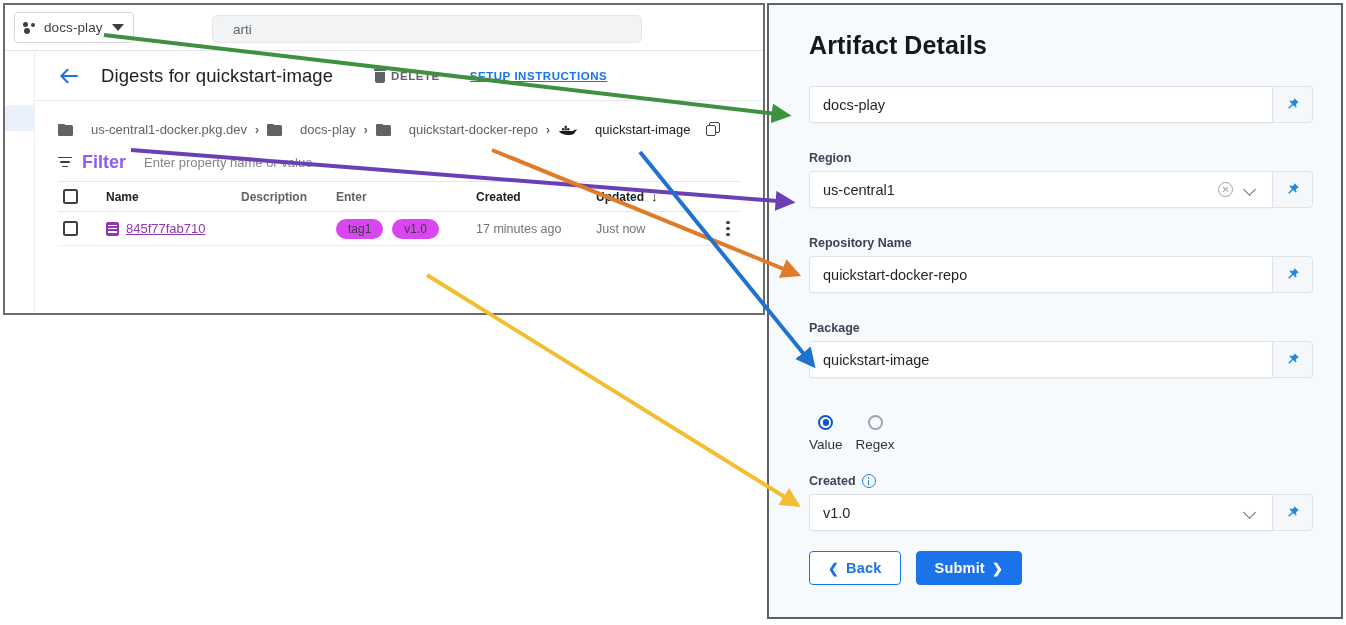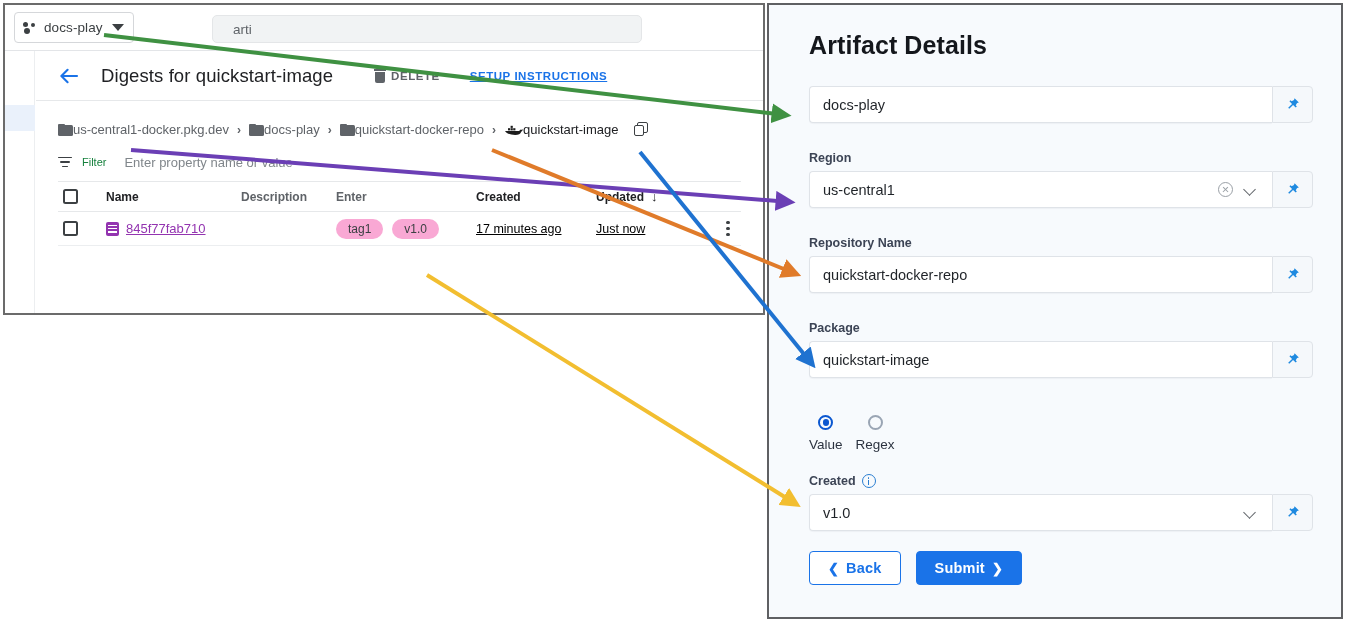--- a/index.html
+++ b/index.html
@@ -111,21 +111,21 @@
     letter-spacing:.55px; text-decoration:underline;
     white-space:nowrap;
   }
 
   
   .crumbs{
     display:flex; align-items:center;
     padding:21px 0 0 22px; gap:8px;
     font-size:13px; color:#5f6368;
   }
-  .crumb{ display:flex;align-items:center; gap:0; white-space:nowrap;}
+  .crumb{ display:flex;align-items:center; gap:18px; white-space:nowrap;}
   .folder-ic{
     width:15px;height:12px; position:relative; flex:0 0 auto;
   }
   .folder-ic::before{
     content:""; position:absolute; left:0;top:1.5px; width:15px;height:10.5px;
     background:#5f6368; border-radius:1.5px;
   }
   .folder-ic::after{
     content:""; position:absolute; left:0;top:0; width:7px;height:3px;
     background:#5f6368; border-radius:1px 1px 0 0;
@@ -144,21 +144,21 @@
     height:30px;
     display:flex; align-items:center; gap:10px;
     border-bottom:1px solid #e6e8ea;
     padding-bottom:9px;
   }
   .filter-ic{ width:14px;height:11px; position:relative; flex:0 0 auto;}
   .filter-ic i{position:absolute; left:0; height:1.8px; background:#3c4043; border-radius:1px;}
   .filter-ic i:nth-child(1){top:0; width:14px;}
   .filter-ic i:nth-child(2){top:4.5px; width:10px; left:2px;}
   .filter-ic i:nth-child(3){top:9px; width:6px; left:4px;}
-  .filter-label{ font-size:11px; font-weight:400; color:#15803d;}
+  .filter-label{ font-size:18px; font-weight:700; color:#8b5cf6;}
   .filter-ph{ font-size:13px; color:#80868b; margin-left:8px;}
 
   
   .tbl{ margin:0 22px 0 22px; width:calc(100% - 44px);}
   .tbl-head, .tbl-row{ display:flex; align-items:center; height:30px;}
   .tbl-head{ border-bottom:1px solid #e6e8ea; }
   .tbl-row{ border-bottom:1px solid #eceef0; height:34px;}
   .ck{
     width:15px;height:15px;border:2px solid #3c4043;border-radius:2.5px;
     flex:0 0 auto; background:#fff;
@@ -179,26 +179,26 @@
     position:relative; flex:0 0 auto;
   }
   .digest-ic i{position:absolute;left:2px;height:1.6px;background:#fff;width:9px;}
   .digest-ic i:nth-child(1){top:3px;}
   .digest-ic i:nth-child(2){top:6.3px;}
   .digest-ic i:nth-child(3){top:9.6px;}
   .digest-link{
     font-size:13px; color:#9334b0; text-decoration:underline;
   }
   .tag-chip{
-    background:#f9a8d4; border-radius:11px;
+    background:#d946ef; border-radius:11px;
     font-size:12px; color:#3c4043;
     padding:4px 12px; line-height:1;
   }
   .td{ font-size:12.5px; color:#3c4043;}
-  .td.grey{ color:#000000;text-decoration:underline;}
+  .td.grey{ color:#737373;}
   .kebab{ width:4px; height:18px; position:relative;}
   .kebab i{position:absolute;left:0;width:3.6px;height:3.6px;border-radius:50%;background:#3c4043;}
   .kebab i:nth-child(1){top:1px;} .kebab i:nth-child(2){top:7px;} .kebab i:nth-child(3){top:13px;}
 
   
   #form-panel{
     position:absolute; left:767px; top:3px;
     width:576px; height:616px;
     background:#f7fafd;
     border:2px solid #5f6063;

